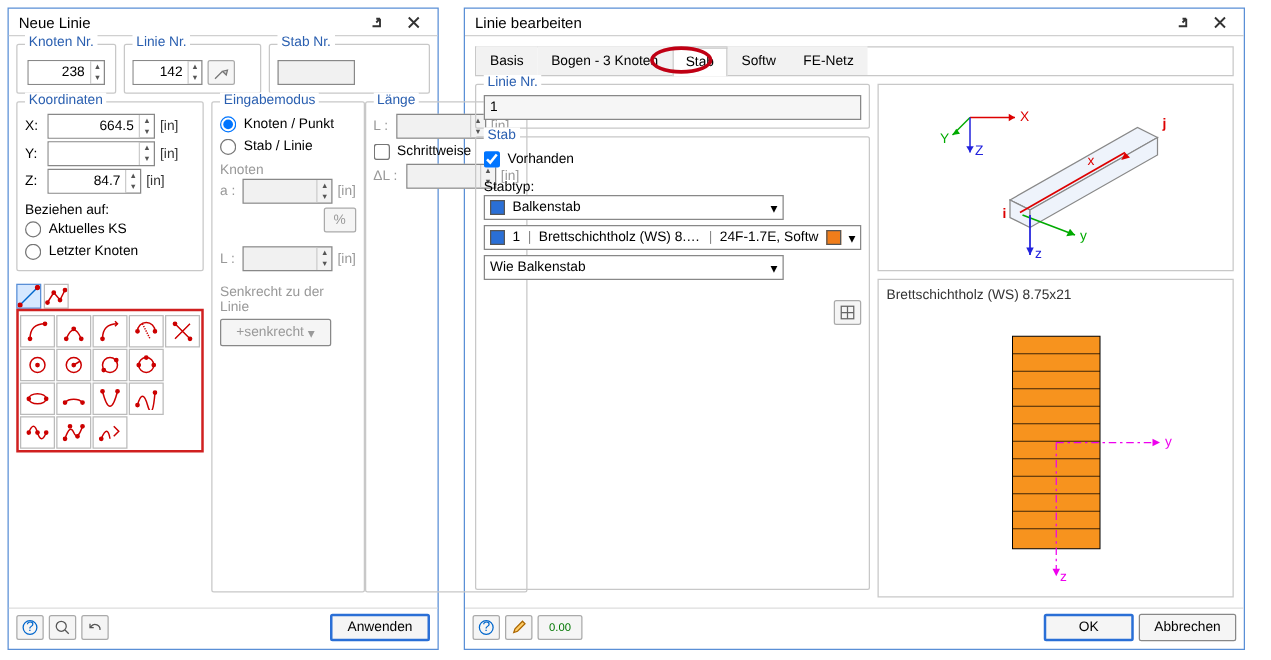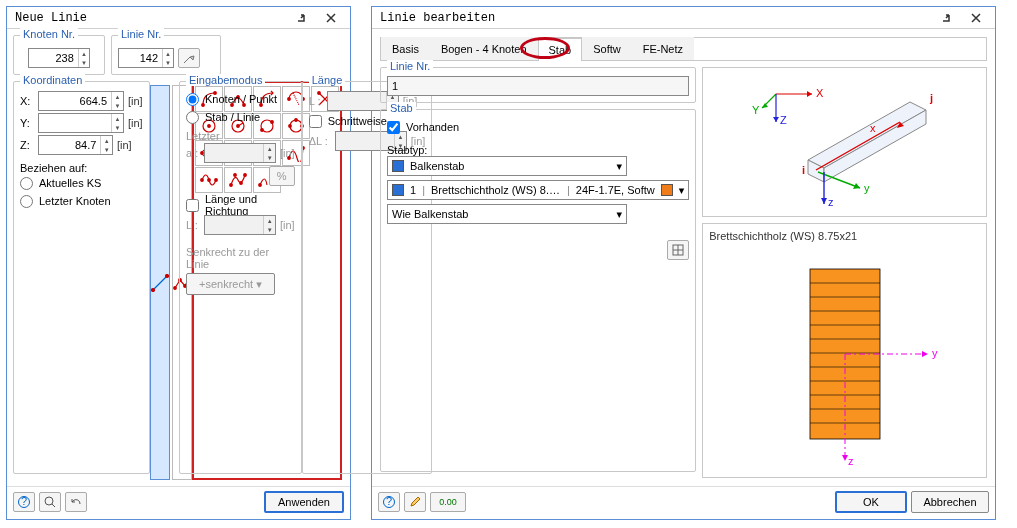--- a/index.html
+++ b/index.html
@@ -1,21 +1,21 @@
 <!DOCTYPE html>
 <html><head>
 <meta charset="utf-8">
 <style>
   * { box-sizing: border-box; font-family: "Segoe UI", Tahoma, sans-serif; font-size: 11px; }
   body { margin: 0; padding: 6px; background: #fff; width: 1017px; height: 528px; display: flex; gap: 20px; }
   .dialog { border: 1px solid #5a8fd6; background: #fff; display: flex; flex-direction: column; }
   .dialog.left { width: 345px; height: 514px; }
   .dialog.right { width: 625px; height: 514px; }
   .titlebar { height: 22px; display: flex; align-items: center; padding: 0 4px 0 8px; border-bottom: 1px solid #d0d0d0; }
-  .titlebar .title { flex: 1; font-size: 12px; font-family: Liberation Mono, monospace; }
+  .titlebar .title { flex: 1; font-size: 12px; }
   .tb-btn { width: 30px; height: 20px; display: flex; align-items: center; justify-content: center; cursor: pointer; }
   .tb-btn svg { width: 10px; height: 10px; stroke: #333; stroke-width: 1.5; fill: none; }
   .body { flex: 1; padding: 6px; display: flex; flex-direction: column; position: relative; }
   .row { display: flex; gap: 6px; }
   .group { border: 1px solid #c8c8c8; border-radius: 2px; padding: 8px 6px 6px; position: relative; margin-bottom: 6px; }
   .group > .legend { position: absolute; top: -8px; left: 6px; background: #fff; padding: 0 3px; color: #2a5fb0; font-size: 11px; }
   .num-input { border: 1px solid #888; height: 20px; display: flex; align-items: center; background: #fff; }
   .num-input input { border: none; outline: none; text-align: right; padding: 0 4px; width: 100%; font-size: 11px; height: 18px; }
   .num-input .spin { width: 14px; height: 18px; border-left: 1px solid #ccc; display: flex; flex-direction: column; }
   .num-input .spin div { flex: 1; display: flex; align-items: center; justify-content: center; font-size: 6px; color: #555; cursor: pointer; }
@@ -64,21 +64,21 @@
         </svg>
       </div>
     <div class="tb-btn">
         <svg viewBox="0 0 10 10">
           <path d="M1 1l8 8M9 1l-8 8"></path>
         </svg>
       </div>
   </div>
   <div class="body">
     <div class="row">
-      <div class="group" style="width:92px">
+      <div class="group" style="width:80px">
         <span class="legend">Knoten Nr.</span>
         <div class="num-input" style="width:62px;margin:4px auto 0">
           <input value="238" style="">
           <div class="spin">
               <div>▲</div>
               <div>▼</div>
             </div>
         </div>
       </div>
       <div class="group" style="width:110px;display:flex;align-items:center;gap:4px;padding-top:12px">
@@ -89,25 +89,31 @@
               <div>▲</div>
               <div>▼</div>
             </div>
         </div>
         <div class="small-btn">
           <svg width="14" height="14" viewBox="0 0 14 14">
               <path d="M2 12L8 6M8 6l4-1-1 4z" stroke="#777" fill="#ccc"></path>
             </svg>
         </div>
       </div>
+      <div class="group" style="flex:1">
+        <span class="legend">Stab Nr.</span>
+        <div class="num-input" style="width:62px;margin:4px 0 0;background:#f3f3f3">
+          <input disabled="" style="">
+        </div>
+      </div>
     </div>
 
     <div class="row" style="flex:1">
 
-      <div style="width:160px;display:flex;flex-direction:row">
+      <div style="width:160px;display:flex;flex-direction:column">
         <div class="group">
           <span class="legend">Koordinaten</span>
           <label class="field">
               <span class="lbl">X:</span>
             <div class="num-input" style="width:86px">
                 <input value="664.5" style="">
                 <div class="spin">
                   <div>▲</div>
                   <div>▼</div>
                 </div>
@@ -296,42 +302,38 @@
         <div class="group">
           <span class="legend">Eingabemodus</span>
           <label class="radio">
               <input type="radio" name="em" checked="" style="">
               <span>Knoten / Punkt</span>
             </label>
           <label class="radio">
               <input type="radio" name="em" style="">
               <span>Stab / Linie</span>
             </label>
-          <div class="disabled" style="margin-top:4px">Letzter</div>
+          <div class="disabled" style="margin-top:4px">Knoten</div>
           <label class="field">
               <span class="lbl disabled">a :</span>
             <div class="num-input" style="width:72px;background:#f3f3f3">
                 <input disabled="" style="">
                 <div class="spin disabled">
                   <div>▲</div>
                   <div>▼</div>
                 </div>
               </div>
             <span class="unit disabled">[in]</span>
           </label>
           <div style="display:flex;justify-content:flex-end;margin-top:2px">
             <div class="small-btn disabled" style="width:26px">
                 <span>%</span>
               </div>
           </div>
           <div style="height:10px"></div>
-          <label class="checkbox">
-              <input type="checkbox" style="">
-              <span>Länge und Richtung</span>
-            </label>
           <label class="field">
               <span class="lbl disabled">L :</span>
             <div class="num-input" style="width:72px;background:#f3f3f3">
                 <input disabled="" style="">
                 <div class="spin disabled">
                   <div>▲</div>
                   <div>▼</div>
                 </div>
               </div>
             <span class="unit disabled">[in]</span>
@@ -410,21 +412,21 @@
     <div class="tb-btn">
         <svg viewBox="0 0 10 10">
           <path d="M1 1l8 8M9 1l-8 8"></path>
         </svg>
       </div>
   </div>
   <div class="body" style="padding:8px">
     <div style="position:relative">
       <div class="tabs">
         <div class="tab">Basis</div>
-        <div class="tab">Bogen - 4 Knoten</div>
+        <div class="tab">Bogen - 3 Knoten</div>
         <div class="tab active">Stab</div>
         <div class="tab">Softw</div>
         <div class="tab">FE-Netz</div>
       </div>
       <div class="red-oval" style="left:140px;top:0"></div>
     </div>
 
     <div class="right-main">
       <div class="right-col" style="flex:1.05">
         <div class="group" style="margin-bottom:6px">

